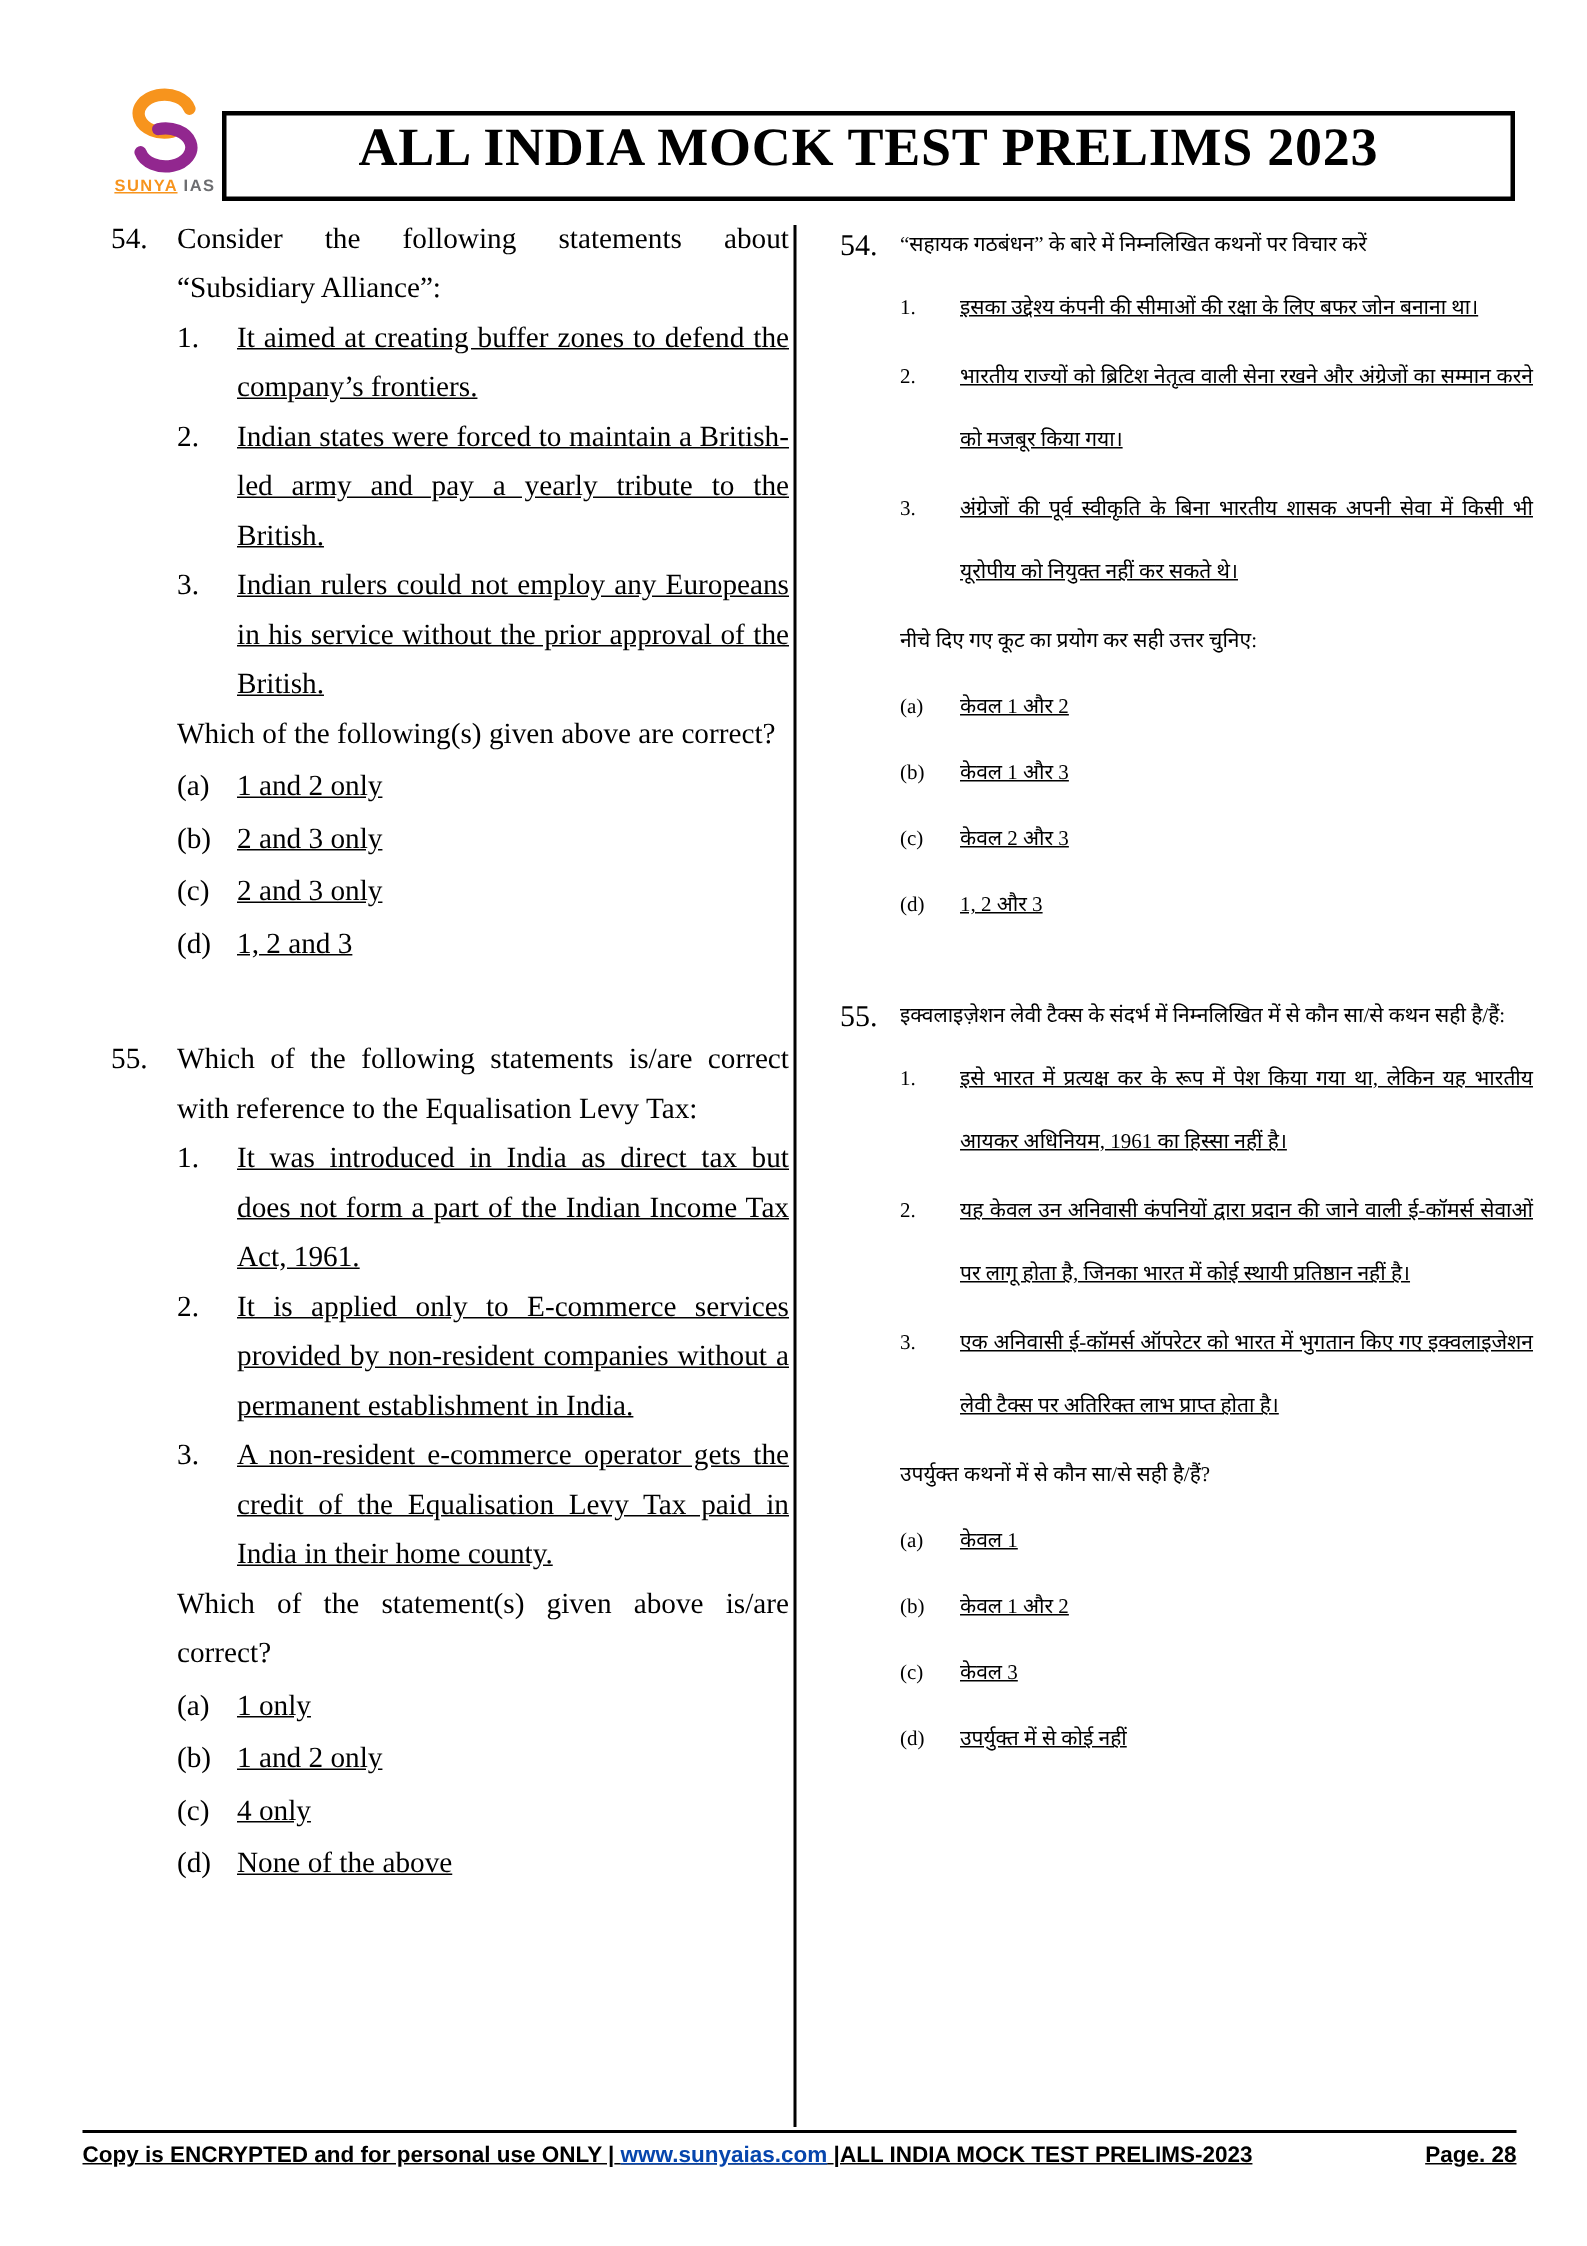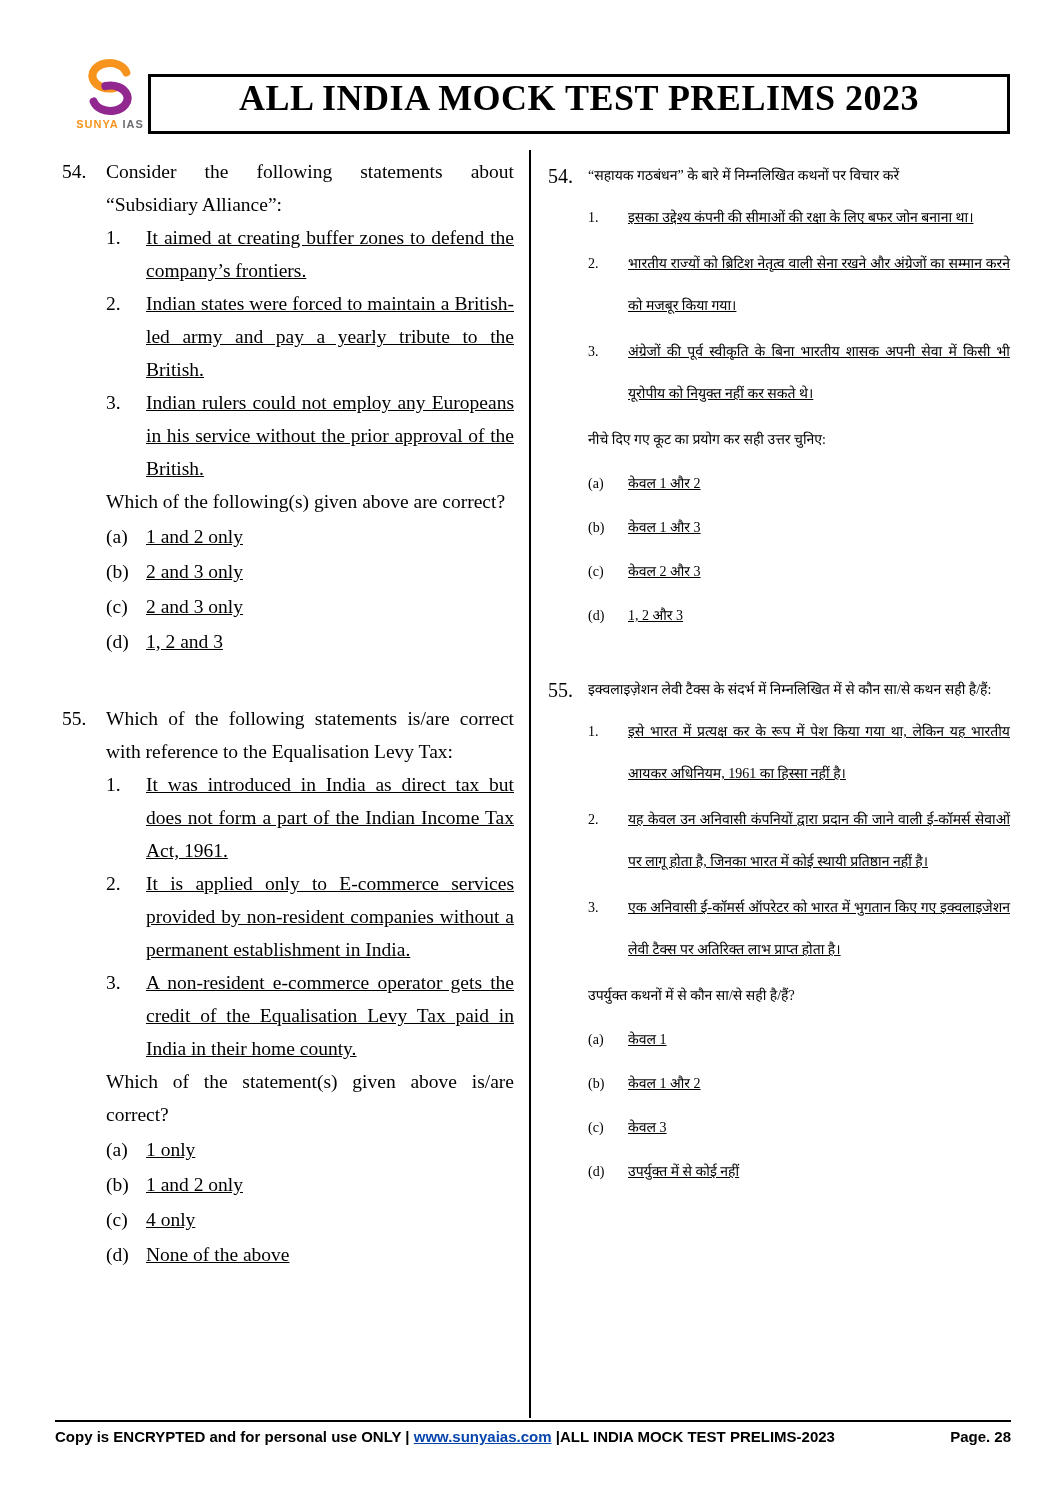--- a/index.html
+++ b/index.html
@@ -4,28 +4,28 @@
 <style>
   * { margin:0; padding:0; box-sizing:border-box; }
   html,body { background:#ffffff; }
   body { font-family:"Liberation Serif","DejaVu Serif",serif; color:#000; }
   .page { position:relative; width:1058px; height:1497px; background:#fff; overflow:hidden; }
 
   
   .logo { position:absolute; left:64px; top:58px; width:92px; text-align:center; }
   .logo svg { display:block; margin:0 auto; }
   .logo-text { font-family:"Liberation Sans","DejaVu Sans",sans-serif; font-size:11px; font-weight:bold; letter-spacing:1px; margin-top:2px; }
-  .logo-text .b1 { color:#F7941D; }
+  .logo-text .b1 { color:#F7941D;text-decoration:underline; }
   .logo-text .b2 { color:#6d6e71; }
   .title-box { position:absolute; left:148px; top:74px; width:862px; height:60px; border:3px solid #000; display:flex; align-items:flex-start; justify-content:center; }
   .title-box h1 { font-size:36px; font-weight:bold; letter-spacing:0.5px; white-space:nowrap; }
 
   
   .divider { position:absolute; left:529px; top:150px; width:2px; height:1268px; background:#000; }
-  .col { position:absolute; top:155px; }
+  .col { position:absolute; top:143px;margin-left:12px; }
   .col-left  { left:62px;  width:452px; }
   .col-right { left:548px; width:462px; }
 
   .qrow { display:flex; }
   .qnum { flex:none; width:44px; font-size:19.5px; line-height:33px; }
   .qbody { flex:1; min-width:0; }
 
   .col-left .qbody, .col-left .qnum { font-size:19.5px; line-height:33px; }
   .col-left .intro, .col-left .stem, .col-left .stext { text-align:justify; }
 
@@ -39,21 +39,21 @@
   .col-right .qnum  { width:40px; font-size:20px; line-height:42px; }
   .col-right .qbody { font-size:14px; line-height:42px; }
   .col-right .statement { margin-bottom:4px; }
   .col-right .intro, .col-right .stext { text-align:justify; }
   .col-right .q-gap { margin-top:30px; }
   .col-right .q55num { font-size:20px; }
 
   
   .footer { position:absolute; left:55px; top:1420px; width:956px; font-family:"Liberation Sans","DejaVu Sans",sans-serif; }
   .footer-rule { border-top:2.5px solid #000; }
-  .footer-row { display:flex; justify-content:space-between; align-items:baseline; padding-top:6px; font-size:15px; font-weight:bold; }
+  .footer-row { display:flex; justify-content:space-between; align-items:baseline; padding-top:6px; font-size:15px; font-weight:bold;text-decoration:underline; }
   .footer-left { white-space:nowrap; }
   .footer .link { color:#0645ad; text-decoration:underline; cursor:pointer; }
   .pageno { white-space:nowrap; }
 </style>
 </head>
 <body>
 
 <div class="page">
 
   <div class="logo">

